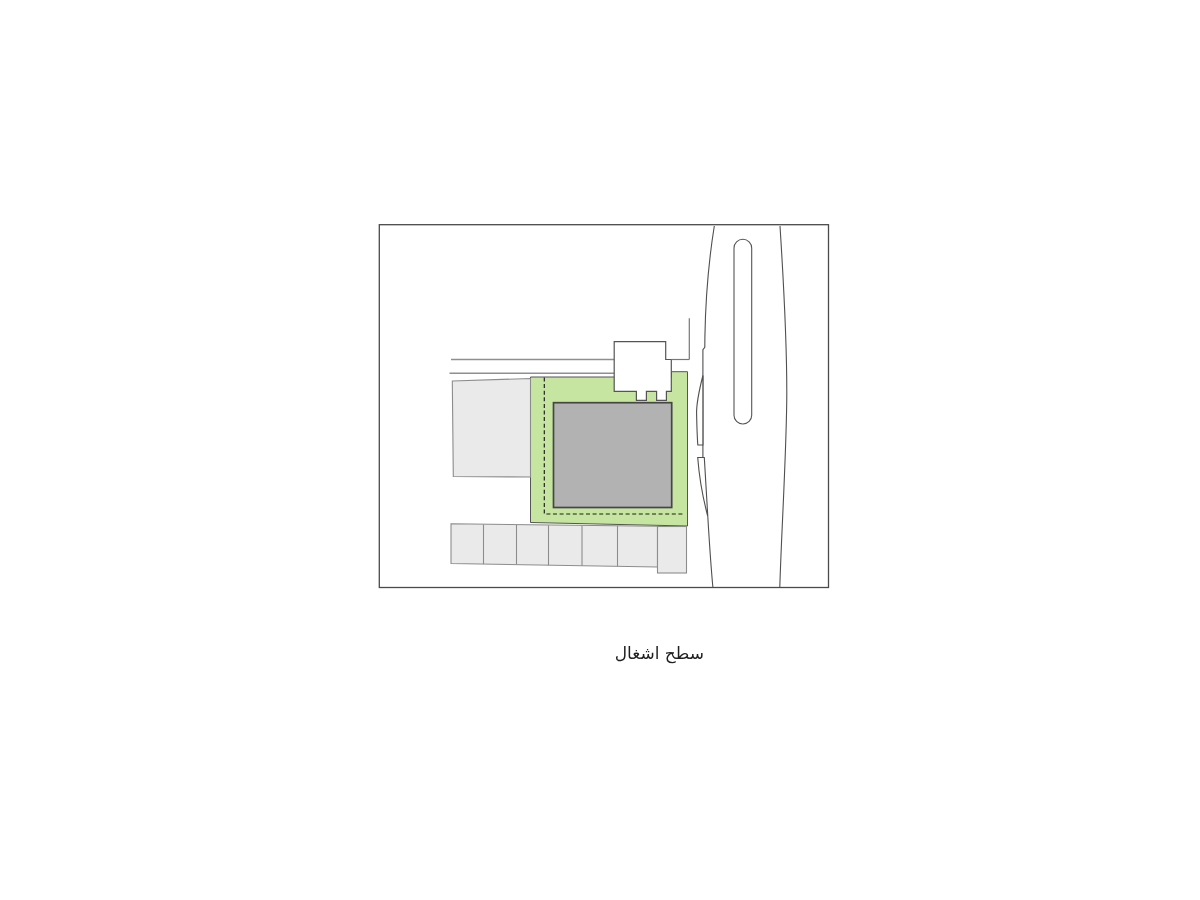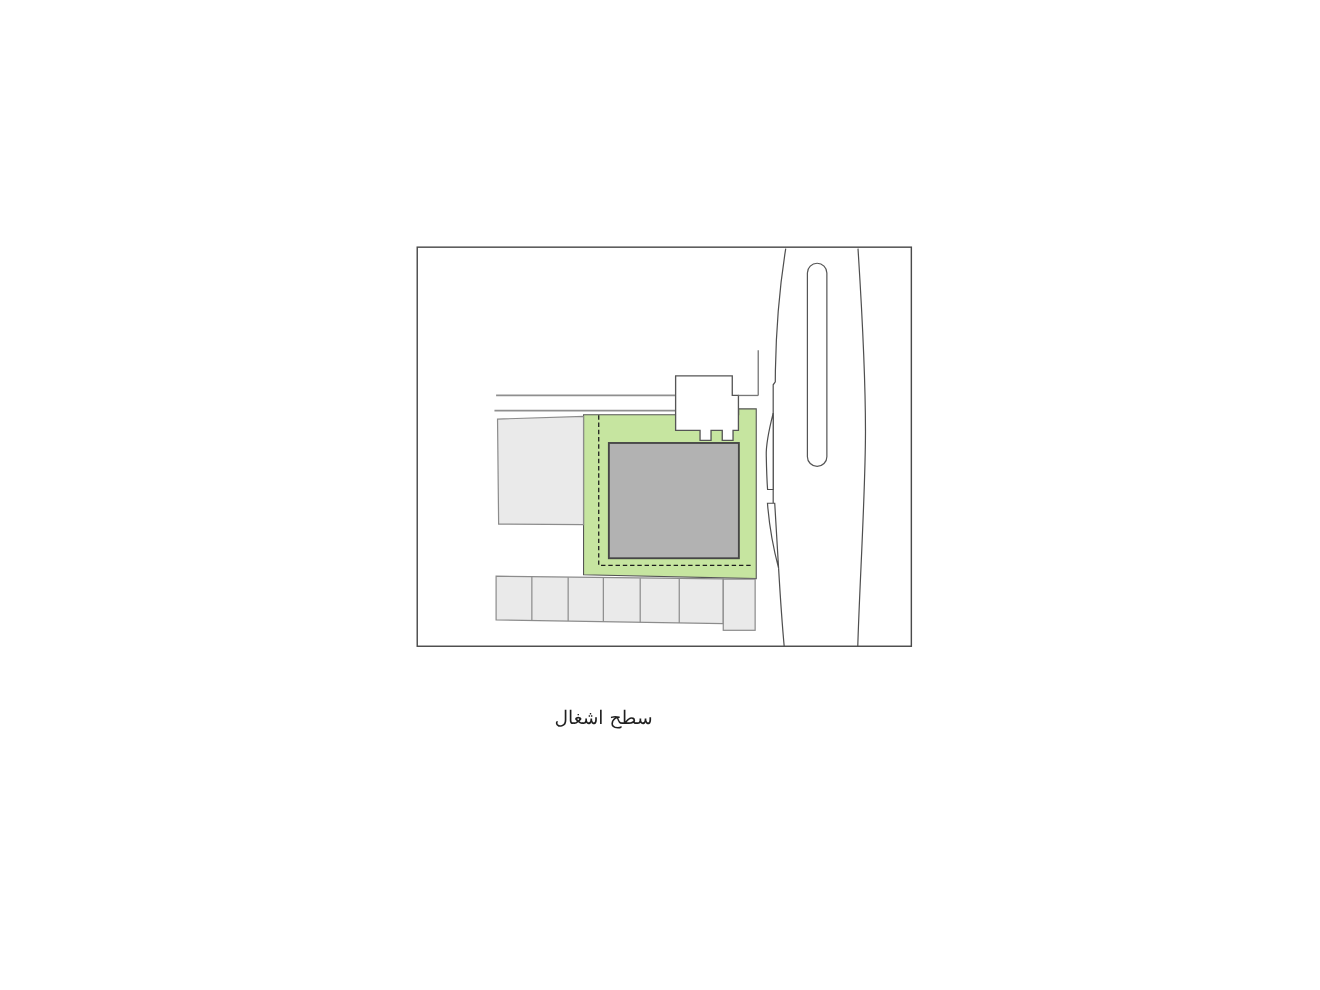--- a/index.html
+++ b/index.html
@@ -20,21 +20,21 @@
   #plan-svg {
     position: absolute;
     left: 0;
     top: 0;
   }
   #caption {
     position: absolute;
     left: 504px;
     top: 643px;
     width: 200px;
-    text-align: left;
+    text-align: right;
     direction: rtl;
     font-size: 17px;
     color: #1f1f1f;
     letter-spacing: 0.2px;
   }
 </style>
 </head>
 <body>
 
 <div id="stage">

